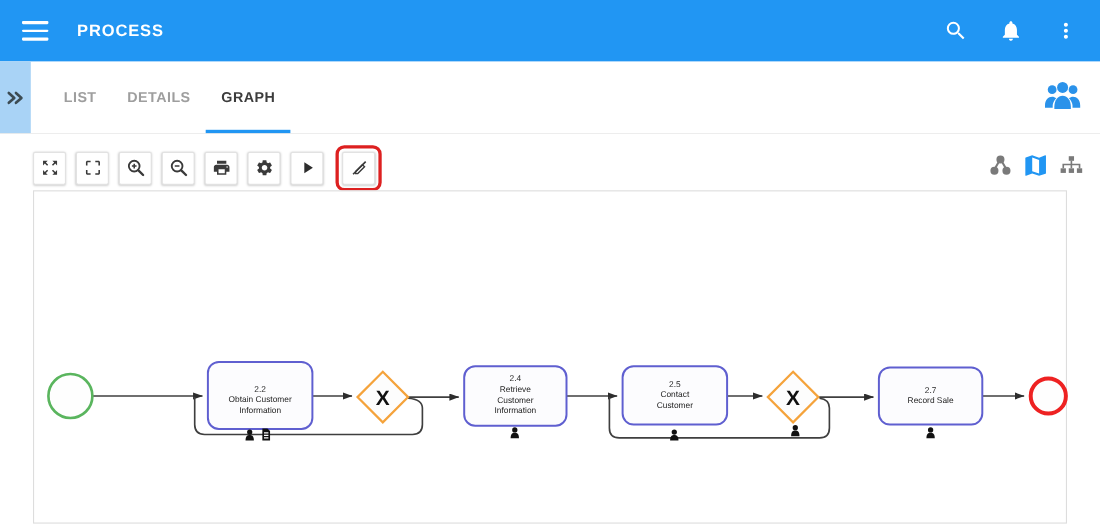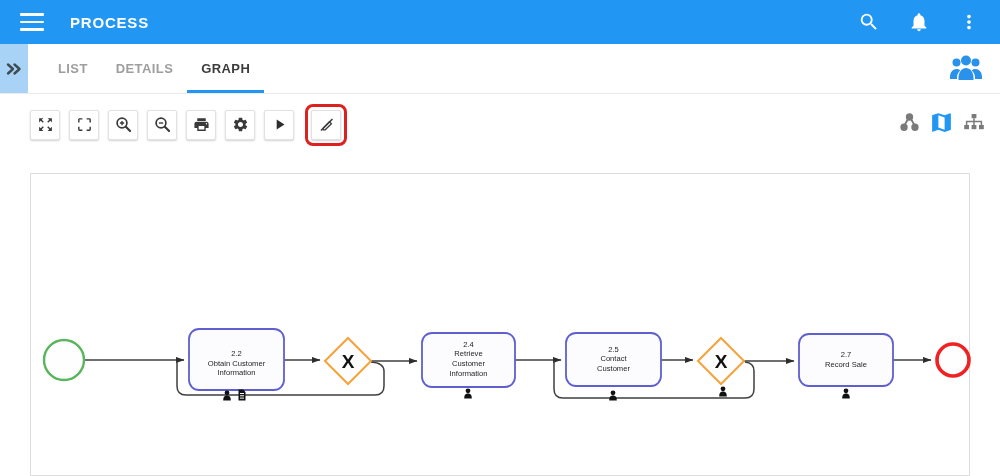--- a/index.html
+++ b/index.html
@@ -1,30 +1,30 @@
 <!DOCTYPE html>
 <html><head>
 <meta charset="utf-8">
 <style>
   * { margin:0; padding:0; box-sizing:border-box; }
   html,body { width:1000px; height:476px; overflow:hidden; background:#fff;
               font-family:"Liberation Sans", sans-serif; }
 
   
-  .appbar { height:44px; background:#2196F3; display:flex; align-items:center;
+  .appbar { height:56px; background:#2196F3; display:flex; align-items:center;
             padding:0 20px; color:#fff;justify-content:space-between; }
   .hamburger { width:24px; height:18px; display:flex; flex-direction:column;
                justify-content:space-between; cursor:pointer; margin-right:26px; }
   .hamburger span { height:2.6px; background:#fff; border-radius:1px; }
   .appbar-title { font-size:15px; font-weight:bold; letter-spacing:.8px; }
   .appbar-right { margin-left:auto; display:flex; align-items:center; gap:28px; }
   .appbar-right svg { display:block; }
 
   
-  .tabbar { height:50px; display:flex; align-items:stretch; border-bottom:1px solid #ececec;
+  .tabbar { height:66px; display:flex; align-items:stretch; border-bottom:1px solid #ececec;
             background:#fff; position:relative; }
   .collapse-btn { width:28px; background:#a9d3f6; display:flex; align-items:center;
                   justify-content:center; cursor:pointer; }
   .tabs { display:flex; margin-left:16px; }
   .tab { display:flex; align-items:center; padding:0 14px; font-size:13px;
          letter-spacing:.4px; font-weight:bold; color:#9e9e9e; cursor:pointer;
          position:relative; }
   .tab.active { color:#3c3c3c; }
   .tab.active::after { content:""; position:absolute; left:0; right:0; bottom:0;
                        height:3px; background:#2196F3; }

